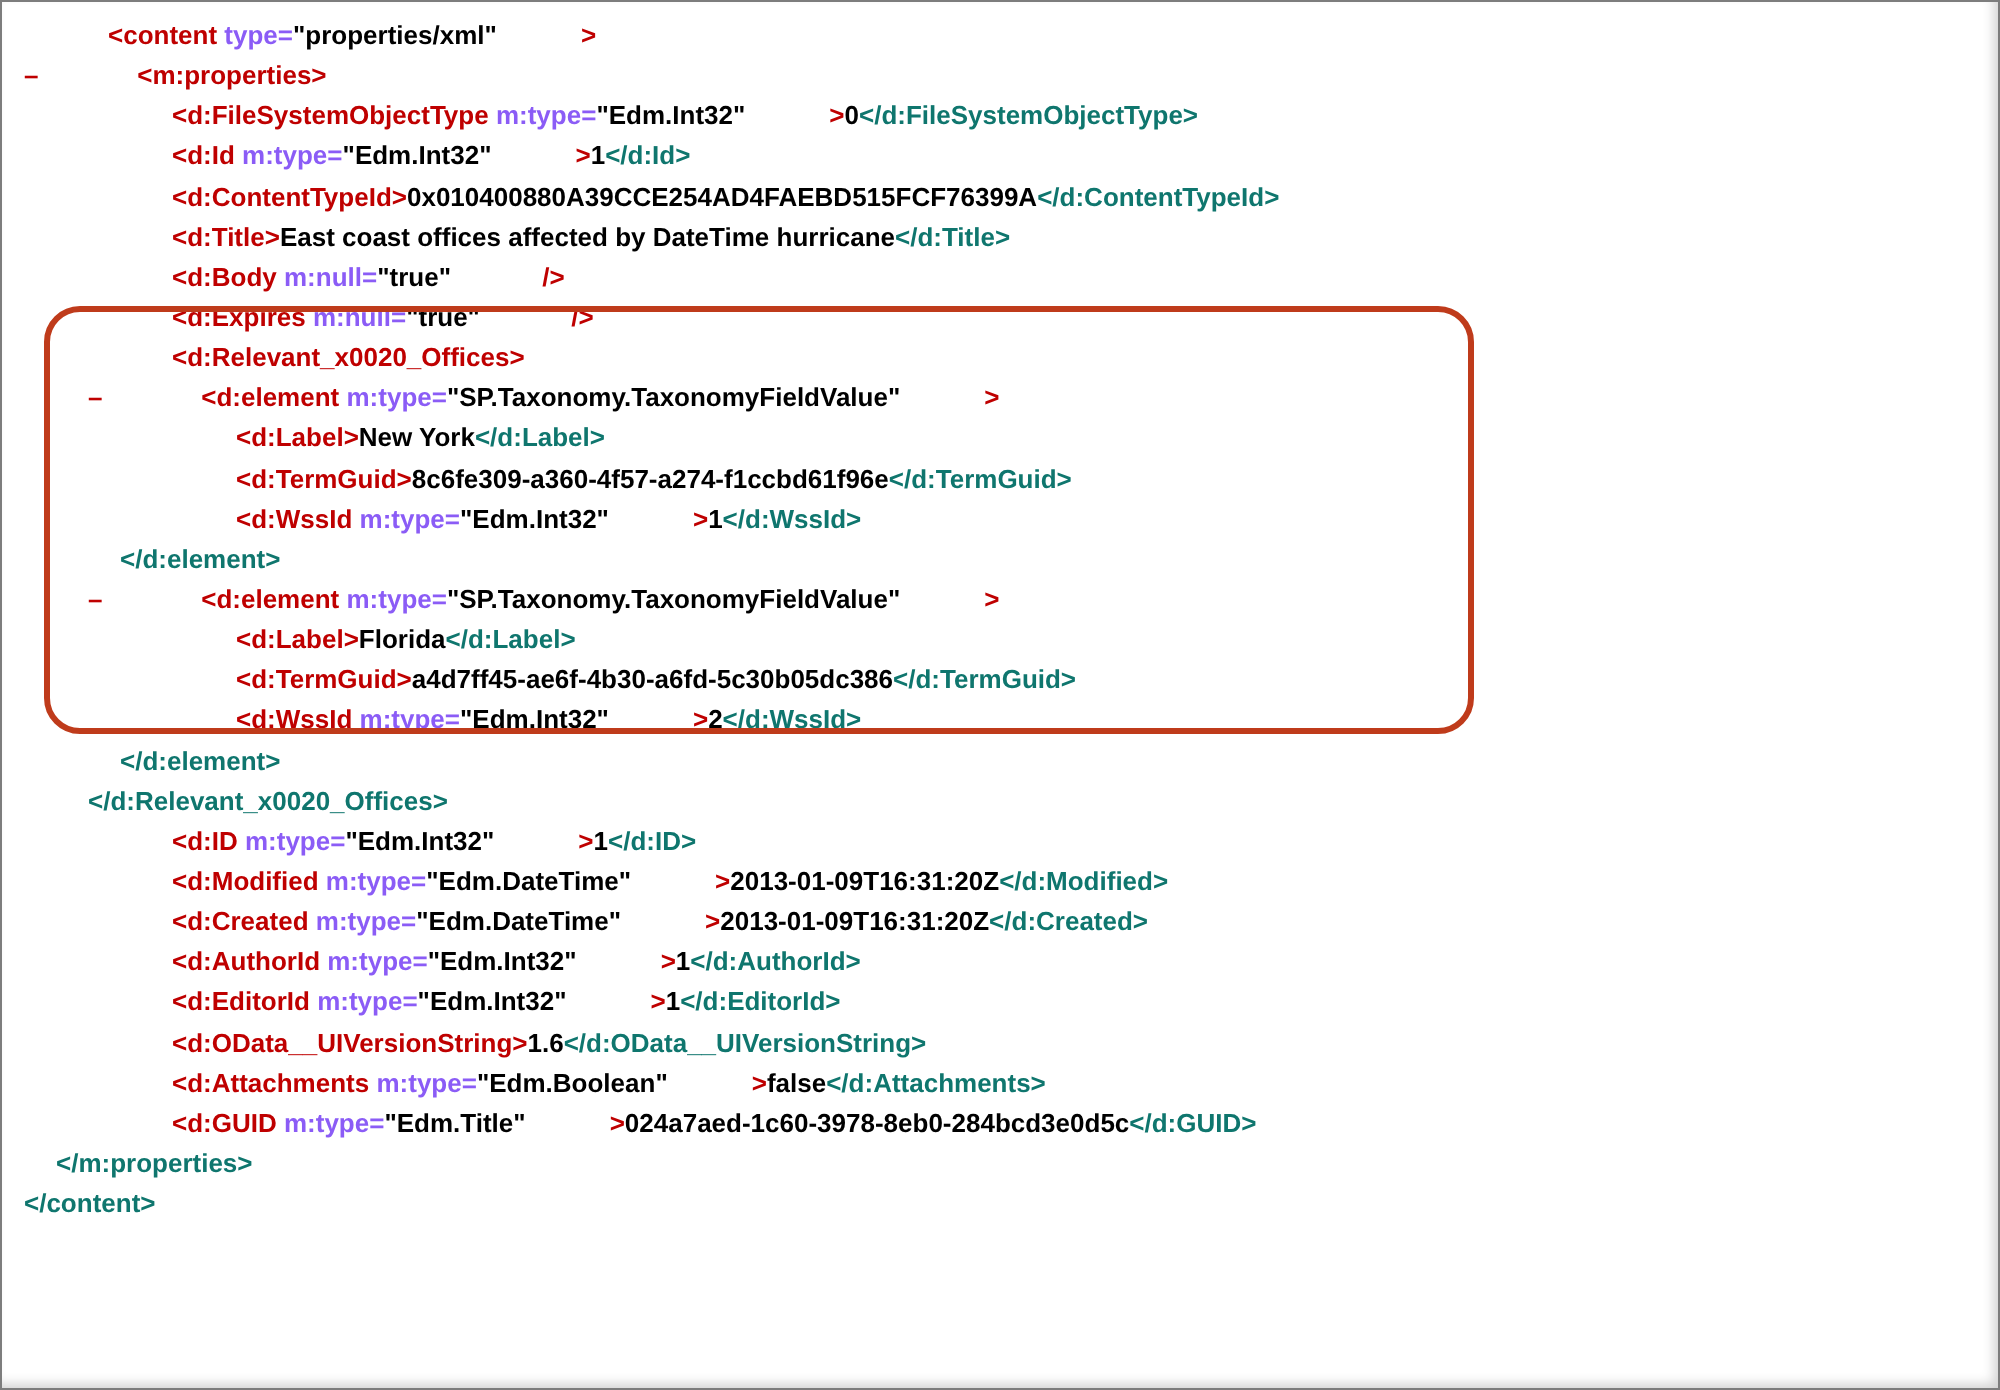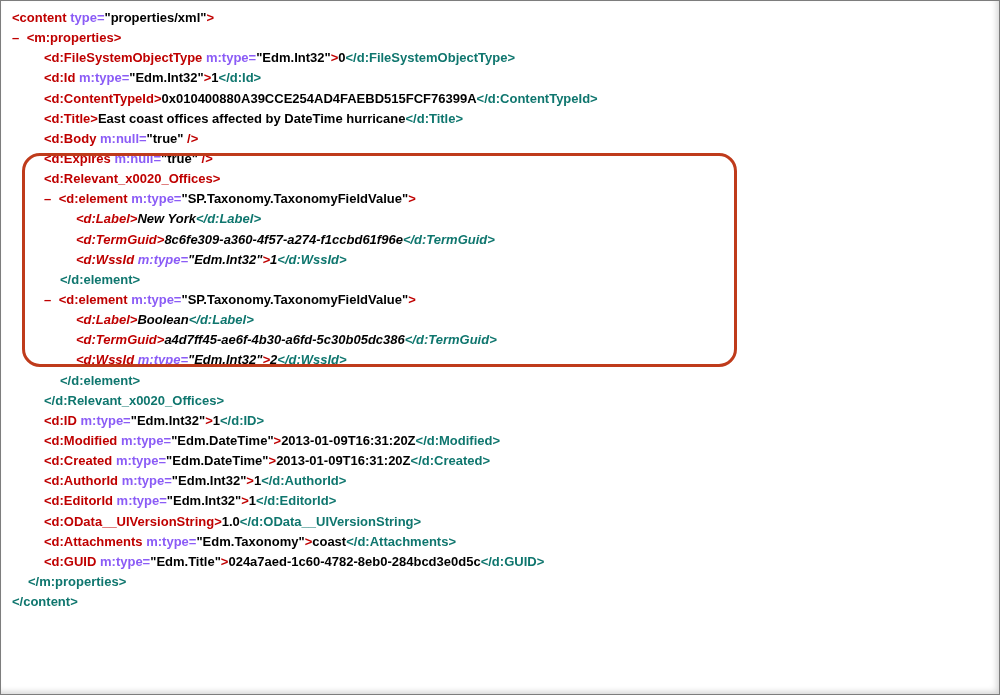--- a/index.html
+++ b/index.html
@@ -10,23 +10,23 @@
       background: #fff;
       padding: 8px 12px;
       line-height: 1.55;
       white-space: nowrap;
       position: relative;
     }
     .line { display: block; }
     .ind1 { padding-left: 16px; }
     .ind2 { padding-left: 32px; }
     .ind3 { padding-left: 48px; }
-    .ind4 { padding-left: 64px; font-style: italic; }
+    .ind4 { padding-left: 64px; }
 
-    .tag      { color: #bf0000; }   
+    .tag      { color: #bf0000; margin-left: 42px; }   
     .closetag { color: #0f766e; }   
     .attr     { color: #8b5cf6; }
     .val      { color: #000;    }
     .text     { color: #000;    }
     .toggle   { color: #bf0000; font-weight: bold; display: inline-block; width: 11px; }
 
     .highlight-box {
       position: absolute;
       left: 22px;
       top: 153px;
@@ -108,21 +108,21 @@
 <span class="line ind3">
   <span class="closetag">&lt;/d:element&gt;</span>
 </span>
 
 <span class="line ind2">
   <span class="toggle">–</span>
   <span class="tag">&lt;d:element</span>
   <span class="attr"> m:type=</span><span class="val">"</span><span class="val">SP.Taxonomy.TaxonomyFieldValue</span><span class="val">"</span><span class="tag">&gt;</span>
 </span>
 <span class="line ind4">
-  <span class="tag">&lt;d:Label&gt;</span><span class="text">Boolean</span><span class="closetag">&lt;/d:Label&gt;</span>
+  <span class="tag">&lt;d:Label&gt;</span><span class="text">Florida</span><span class="closetag">&lt;/d:Label&gt;</span>
 </span>
 <span class="line ind4">
   <span class="tag">&lt;d:TermGuid&gt;</span><span class="text">a4d7ff45-ae6f-4b30-a6fd-5c30b05dc386</span><span class="closetag">&lt;/d:TermGuid&gt;</span>
 </span>
 <span class="line ind4">
   <span class="tag">&lt;d:WssId</span>
   <span class="attr"> m:type=</span><span class="val">"</span><span class="val">Edm.Int32</span><span class="val">"</span><span class="tag">&gt;</span><span class="text">2</span><span class="closetag">&lt;/d:WssId&gt;</span>
 </span>
 <span class="line ind3">
   <span class="closetag">&lt;/d:element&gt;</span>
@@ -141,27 +141,27 @@
 <span class="line ind2">
   <span class="tag">&lt;d:Created</span><span class="attr"> m:type=</span><span class="val">"</span><span class="val">Edm.DateTime</span><span class="val">"</span><span class="tag">&gt;</span><span class="text">2013-01-09T16:31:20Z</span><span class="closetag">&lt;/d:Created&gt;</span>
 </span>
 <span class="line ind2">
   <span class="tag">&lt;d:AuthorId</span><span class="attr"> m:type=</span><span class="val">"</span><span class="val">Edm.Int32</span><span class="val">"</span><span class="tag">&gt;</span><span class="text">1</span><span class="closetag">&lt;/d:AuthorId&gt;</span>
 </span>
 <span class="line ind2">
   <span class="tag">&lt;d:EditorId</span><span class="attr"> m:type=</span><span class="val">"</span><span class="val">Edm.Int32</span><span class="val">"</span><span class="tag">&gt;</span><span class="text">1</span><span class="closetag">&lt;/d:EditorId&gt;</span>
 </span>
 <span class="line ind2">
-  <span class="tag">&lt;d:OData__UIVersionString&gt;</span><span class="text">1.0</span><span class="closetag">&lt;/d:OData__UIVersionString&gt;</span>
+  <span class="tag">&lt;d:OData__UIVersionString&gt;</span><span class="text">1.6</span><span class="closetag">&lt;/d:OData__UIVersionString&gt;</span>
 </span>
 <span class="line ind2">
-  <span class="tag">&lt;d:Attachments</span><span class="attr"> m:type=</span><span class="val">"</span><span class="val">Edm.Taxonomy</span><span class="val">"</span><span class="tag">&gt;</span><span class="text">coast</span><span class="closetag">&lt;/d:Attachments&gt;</span>
+  <span class="tag">&lt;d:Attachments</span><span class="attr"> m:type=</span><span class="val">"</span><span class="val">Edm.Boolean</span><span class="val">"</span><span class="tag">&gt;</span><span class="text">false</span><span class="closetag">&lt;/d:Attachments&gt;</span>
 </span>
 <span class="line ind2">
-  <span class="tag">&lt;d:GUID</span><span class="attr"> m:type=</span><span class="val">"</span><span class="val">Edm.Title</span><span class="val">"</span><span class="tag">&gt;</span><span class="text">024a7aed-1c60-4782-8eb0-284bcd3e0d5c</span><span class="closetag">&lt;/d:GUID&gt;</span>
+  <span class="tag">&lt;d:GUID</span><span class="attr"> m:type=</span><span class="val">"</span><span class="val">Edm.Title</span><span class="val">"</span><span class="tag">&gt;</span><span class="text">024a7aed-1c60-3978-8eb0-284bcd3e0d5c</span><span class="closetag">&lt;/d:GUID&gt;</span>
 </span>
 
 <span class="line ind1">
   <span class="closetag">&lt;/m:properties&gt;</span>
 </span>
 <span class="line">
   <span class="closetag">&lt;/content&gt;</span>
 </span>
 
 <div class="shadow"></div>

